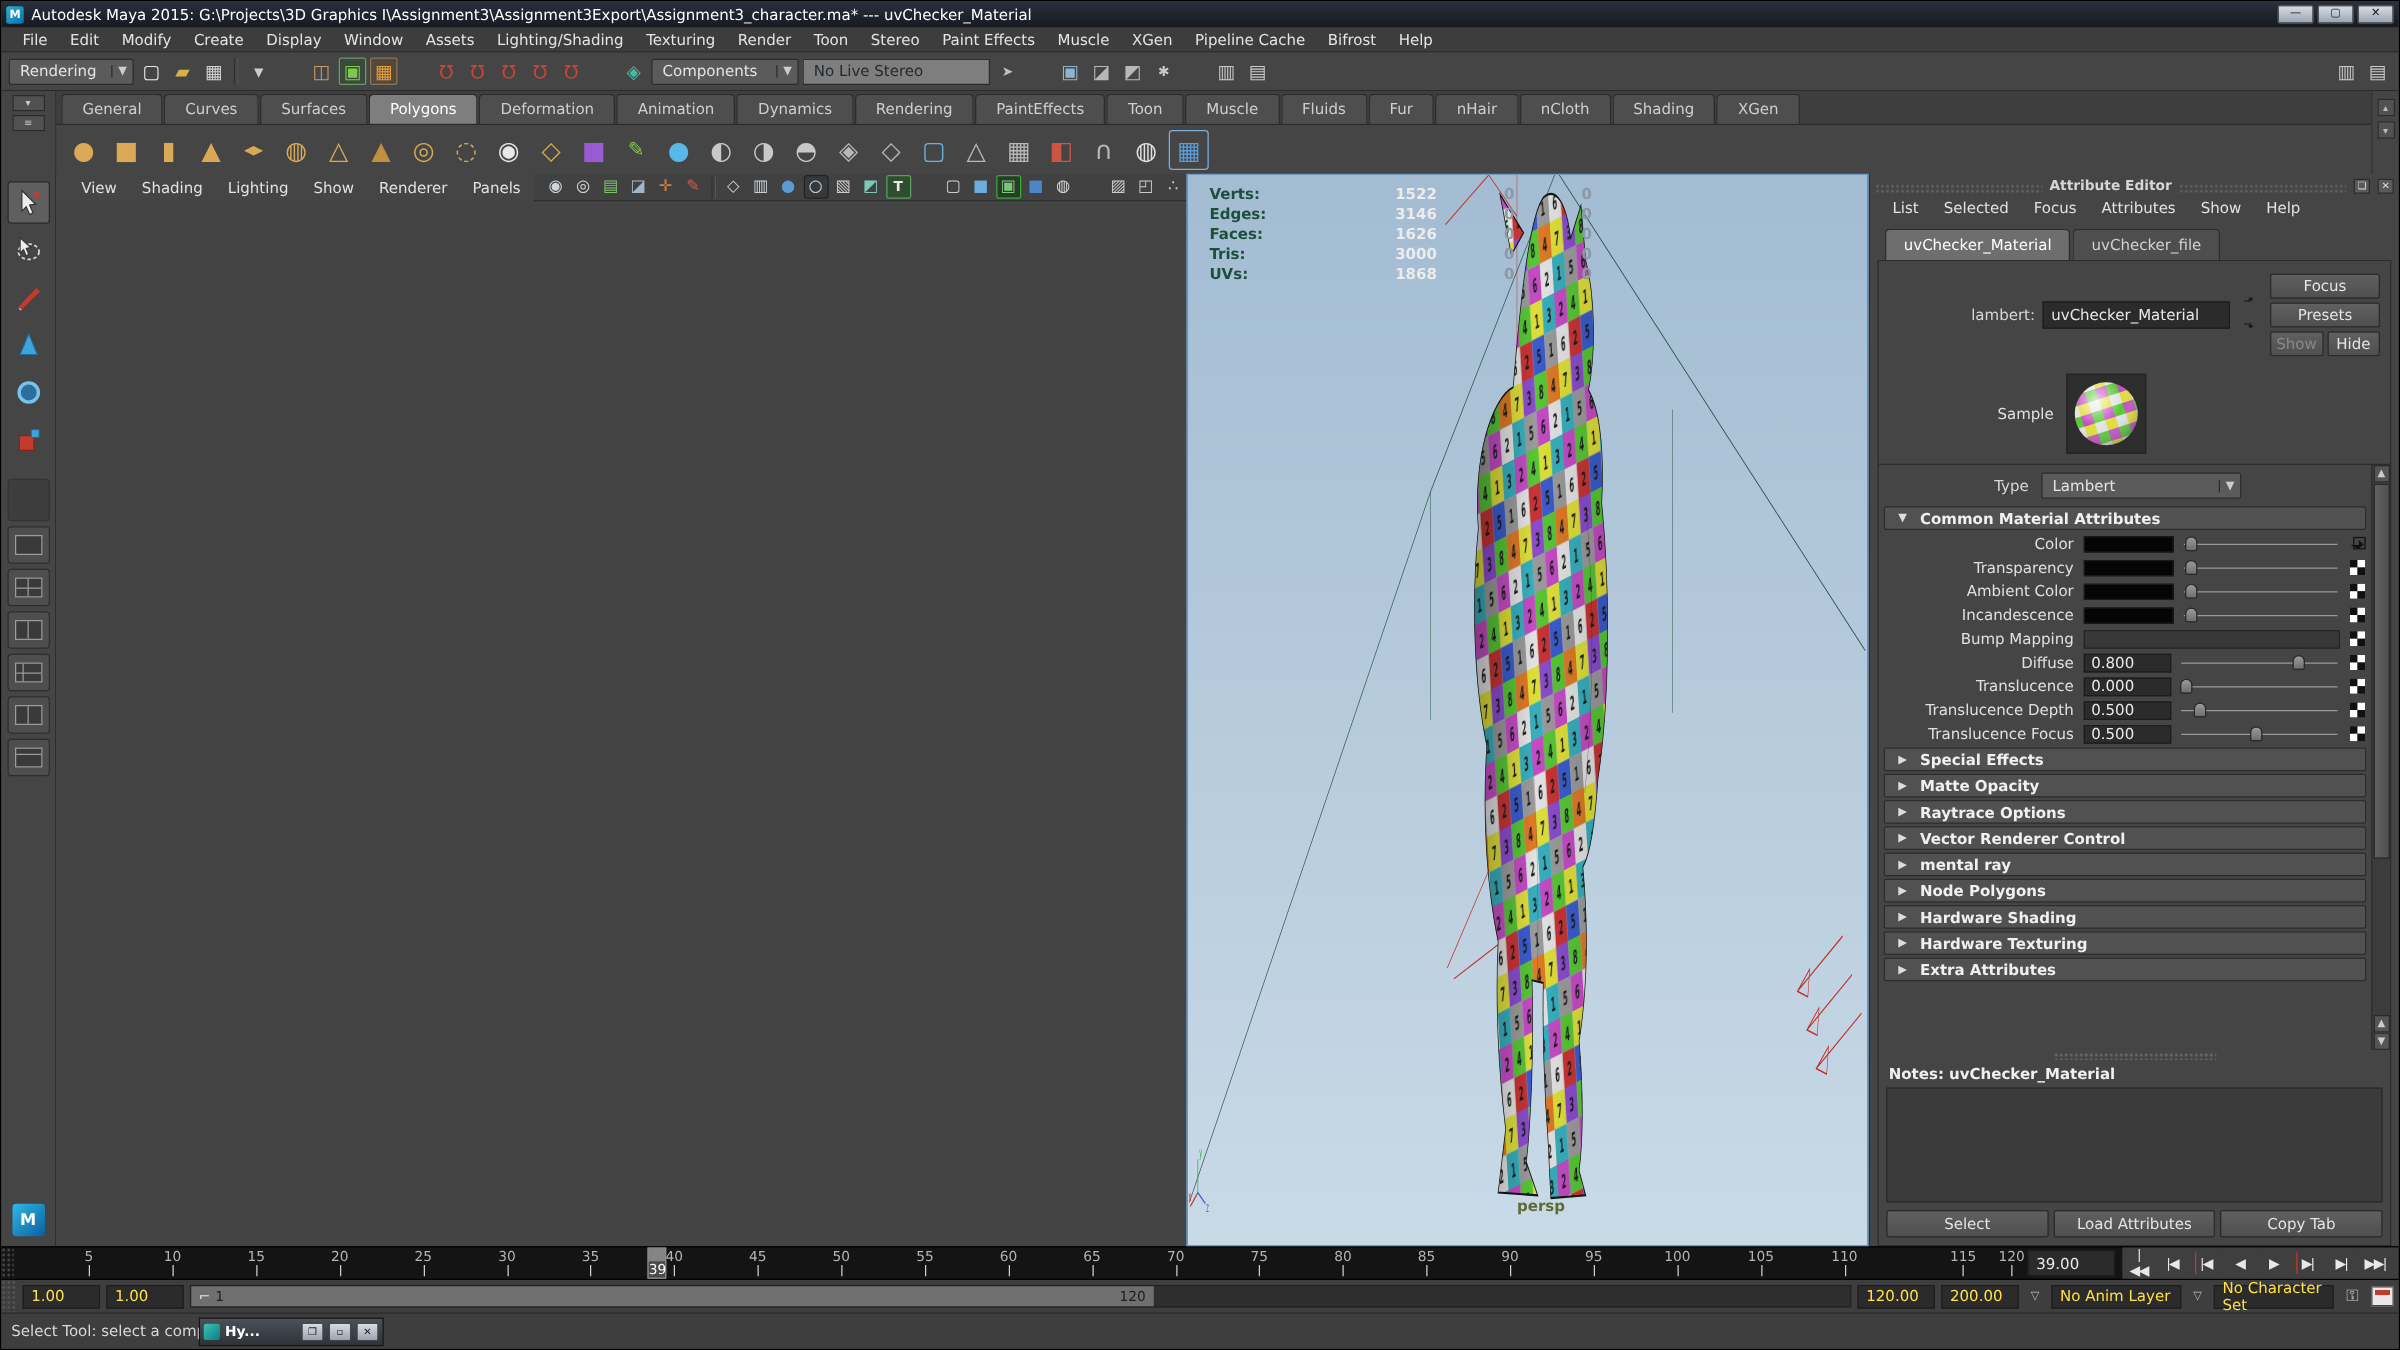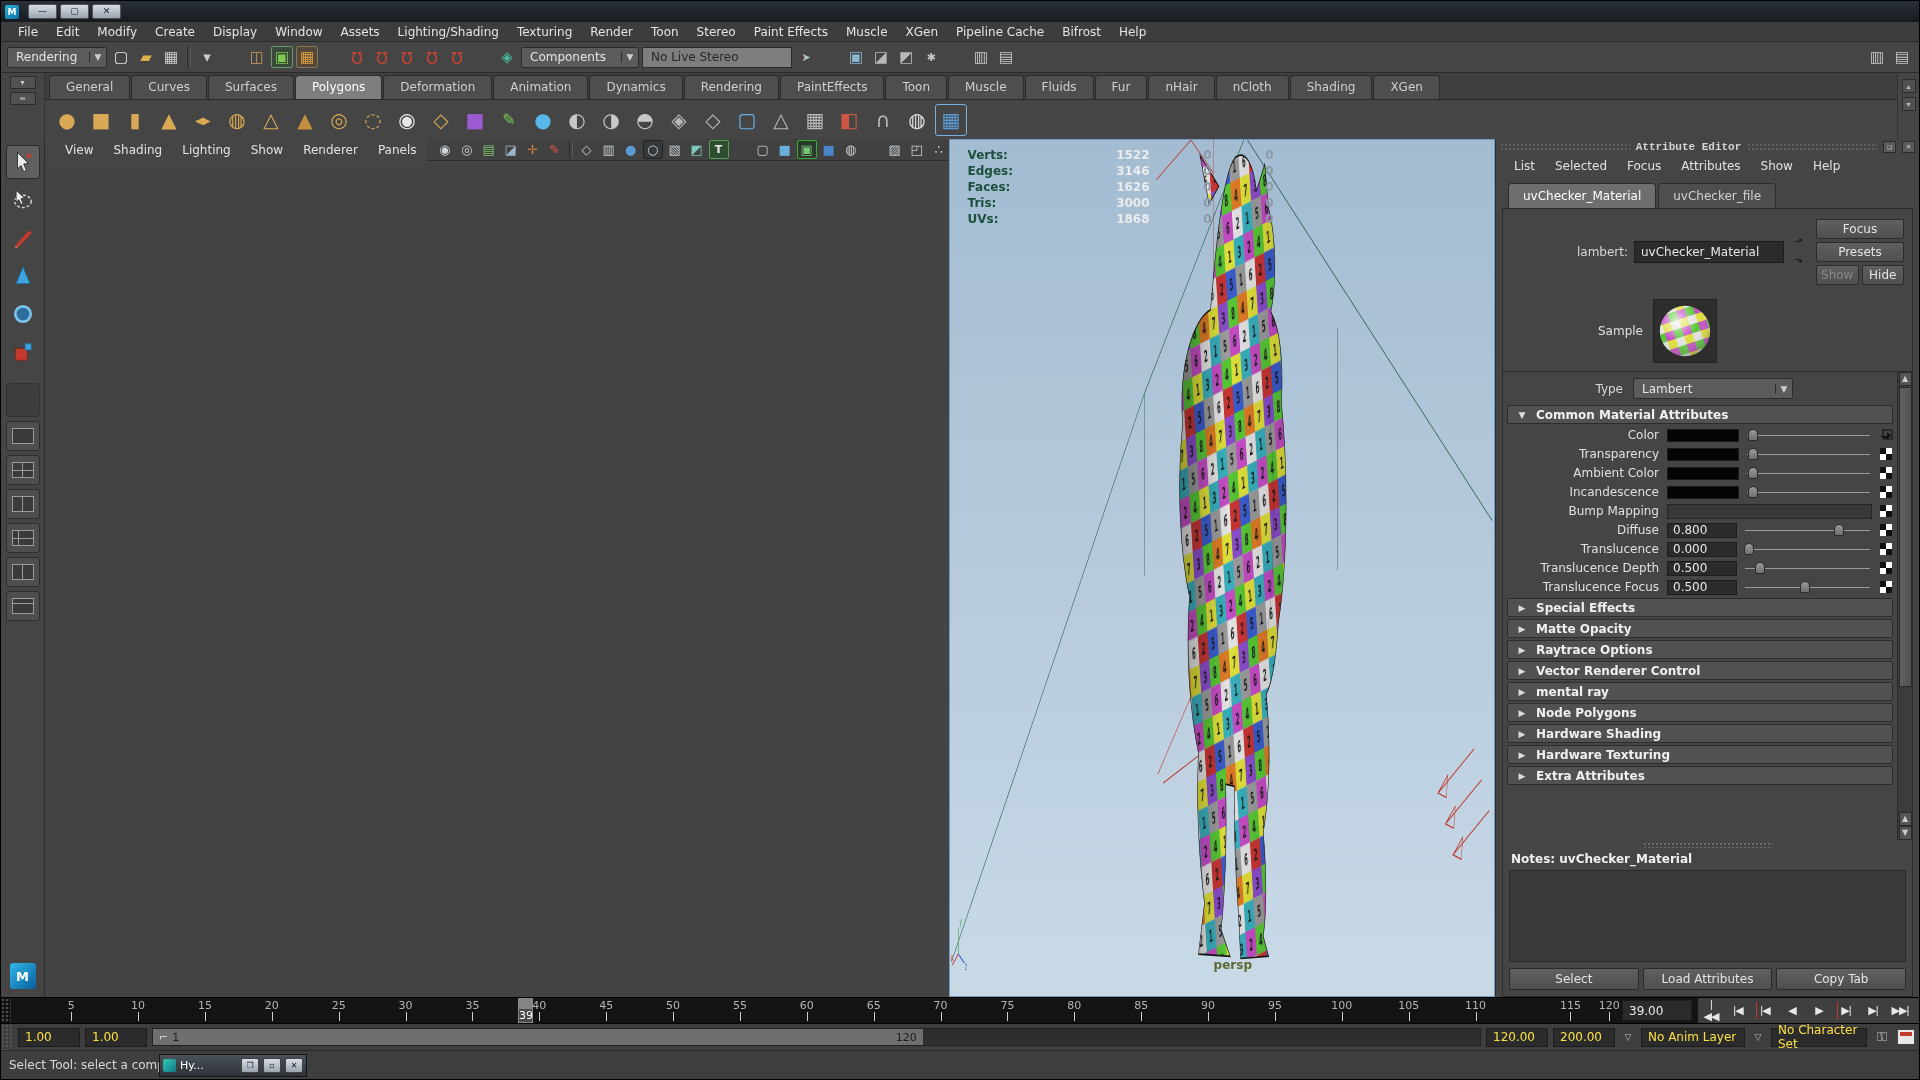--- a/index.html
+++ b/index.html
@@ -79,21 +79,21 @@
     background:linear-gradient(180deg,#a3bcd2 0%,#b8ccdd 55%,#c9dae7 100%);}
   .view3d svg.scene{position:absolute;inset:0;width:100%;height:100%;}
   .hud{position:absolute;top:8px;left:18px;display:grid;grid-template-columns:62px 120px 62px 62px;
     row-gap:2px;font-weight:bold;font-size:12px;}
   .hud .hl{color:#1c4f3c;}
   .hud .hv{text-align:right;color:#ececec;}
   .hud .hz{text-align:right;color:#8b98a5;}
   .persp{position:absolute;left:48.5%;bottom:24px;color:#5f6a33;font-weight:bold;font-size:12px;}
   
   .ae{width:424px;background:#454545;border-left:1px solid #2e2e2e;display:flex;flex-direction:column;}
-  .aetitle{height:16px;display:flex;align-items:center;gap:6px;padding:0 4px;font-family:Liberation Mono, monospace;}
+  .aetitle{height:16px;display:flex;align-items:flex-end;gap:6px;padding:0 4px;}
   .aetitle .dots{flex:1;height:8px;background:radial-gradient(#5f5f5f 1px,transparent 1.2px);background-size:4px 4px;}
   .aetitle .ttl{color:#d6d6d6;font-size:11px;font-weight:bold;}
   .aetitle .tb{width:13px;height:12px;background:#5a5a5a;border:1px solid #2b2b2b;color:#ddd;font-size:8px;
     line-height:10px;text-align:center;}
   .aemenus{height:22px;display:flex;align-items:center;padding-left:8px;}
   .aemenus .mi{padding:2px 10px;color:#e2e2e2;}
   .aetabswrap{padding:6px 6px 0;}
   .aetabs{display:flex;border-bottom:1px solid #2c2c2c;padding-left:6px;}
   .aetab{padding:5px 14px;background:#4e4e4e;border:1px solid #2c2c2c;border-bottom:none;
     border-radius:4px 4px 0 0;margin-right:2px;color:#d2d2d2;}
@@ -182,33 +182,34 @@
   .mellabel{width:32px;text-align:center;color:#d4d4d4;}
   .melfield{width:940px;height:19px;background:#262626;border:1px solid #1a1a1a;}
   .melresult{flex:1;height:19px;background:#000;border:1px solid #1a1a1a;}
   .scripticon{width:20px;height:18px;background:#d8d8d8;border:1px solid #555;
     background-image:linear-gradient(#666,#666),linear-gradient(#666,#666),linear-gradient(#666,#666);
     background-repeat:no-repeat;background-size:12px 1px,9px 1px,12px 1px;background-position:3px 4px,3px 8px,3px 12px;}
   
   .helpline{flex:0 0 29px;background:#3e3e3e;border-top:1px solid #2a2a2a;display:flex;align-items:center;
     padding:0 8px;position:relative;color:#d8d8d8;}
   .minwin{position:absolute;left:158px;top:3px;width:148px;height:23px;background:linear-gradient(#4a5158,#2e3339);
-    border:1px solid #14171a;display:flex;align-items:center;padding:1px 3px;gap:4px;}
+    border:1px solid #14171a;display:flex;align-items:center;padding:1px 3px;gap:4px;font-weight:bold;}
   .minwin .wicon{width:13px;height:13px;background:linear-gradient(135deg,#35c8b0,#0f7a8a);border-radius:2px;}
   .minwin .wt{flex:1;color:#fff;font-size:11px;}
   .minwin .mb{width:18px;height:15px;background:linear-gradient(#d7dde4,#9aa5b1);border:1px solid #444;
     border-radius:2px;color:#222;font-size:8px;line-height:13px;text-align:center;}
 </style>
 </head>
 <body>
 
 <div id="screen" data-name="maya-window">
 
   <div class="titlebar" data-name="title-bar">
     <div class="appicon" data-name="maya-app-icon">M</div>
+    <div class="titletext" data-name="window-title">Autodesk Maya 2015: G:\Projects\3D Graphics I\Assignment3\Assignment3Export\Assignment3_character.ma*   ---   uvChecker_Material</div>
     <div class="winbtn" data-name="minimize-button">—</div>
     <div class="winbtn" data-name="maximize-button">▢</div>
     <div class="winbtn" data-name="close-button">✕</div>
   </div>
 
   <div class="menubar" data-name="menu-bar">
 
   <span class="mi" data-name="menu-item">File</span>
       <span class="mi" data-name="menu-item">Edit</span>
       <span class="mi" data-name="menu-item">Modify</span>

